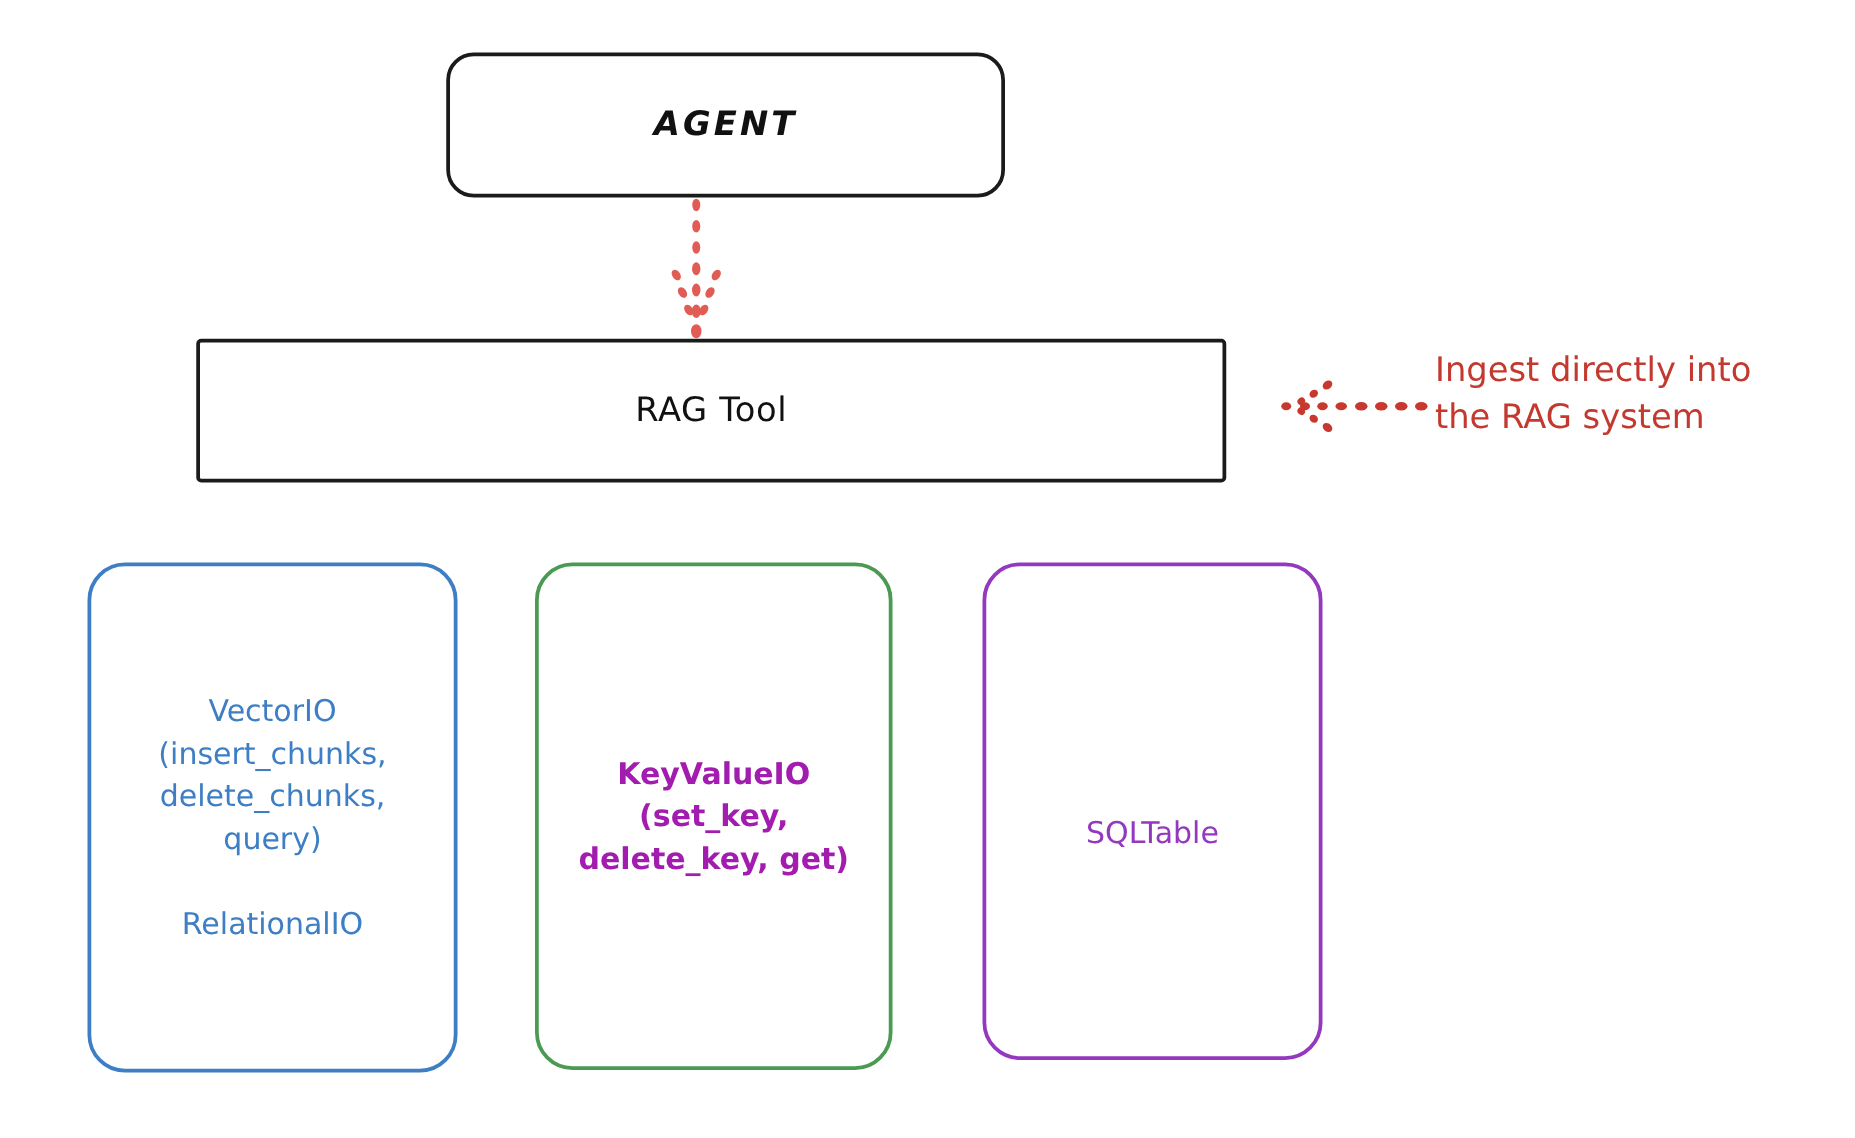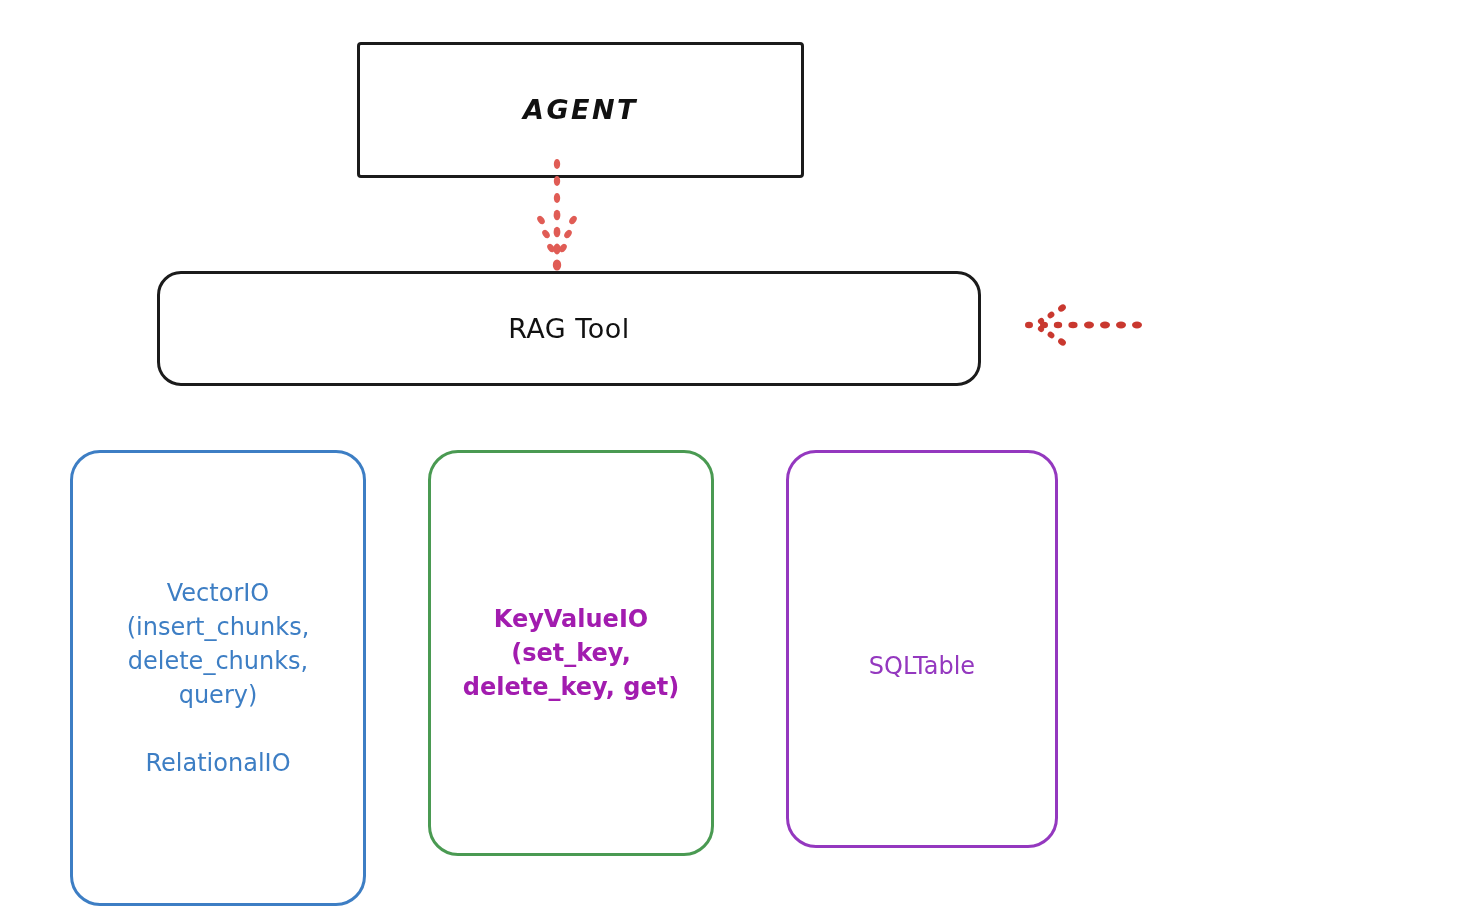--- a/index.html
+++ b/index.html
@@ -30,40 +30,40 @@
     justify-content: center;
     text-align: center;
     line-height: 1.32;
   }
 
   
   .node-agent {
     left: 357px;
     top: 42px;
     width: 447px;
-    height: 136px;
+    height: 116px;
     border: 3.5px solid #1b1b1b;
-    border-radius: 4px;
+    border-radius: 22px;
   }
   .node-agent .label {
     font-family: "DejaVu Sans", sans-serif;
     font-style: italic;
     font-weight: 700;
     font-size: 27px;
     letter-spacing: 2.5px;
     color: #111111;
   }
 
   .node-ragtool {
     left: 157px;
     top: 271px;
     width: 824px;
     height: 115px;
     border: 3.5px solid #1b1b1b;
-    border-radius: 24px;
+    border-radius: 4px;
   }
   .node-ragtool .label {
     font-size: 27px;
     color: #111111;
     letter-spacing: 0.5px;
   }
 
   
   .node-leaf {
     border-width: 3.5px;
@@ -78,21 +78,21 @@
     white-space: pre-line;
   }
   .node-leaf .block.second {
     margin-top: 34px;
   }
 
   .node-vectorio {
     left: 70px;
     top: 450px;
     width: 296px;
-    height: 456px;
+    height: 408px;
     border-color: #3d7ec4;
   }
   .node-vectorio .block { color: #3d7ec4; }
 
   .node-keyvalueio {
     left: 428px;
     top: 450px;
     width: 286px;
     height: 406px;
     border-color: #4a9a52;
@@ -187,20 +187,22 @@
       <ellipse cx="44" cy="13" rx="4.2" ry="3.2" transform="rotate(-38 44 13)"></ellipse>
       <ellipse cx="33" cy="20" rx="3.6" ry="3" transform="rotate(-38 33 20)"></ellipse>
       <ellipse cx="23" cy="26" rx="3.2" ry="2.8" transform="rotate(-38 23 26)"></ellipse>
 
       <ellipse cx="44" cy="47" rx="4.2" ry="3.2" transform="rotate(38 44 47)"></ellipse>
       <ellipse cx="33" cy="40" rx="3.6" ry="3" transform="rotate(38 33 40)"></ellipse>
       <ellipse cx="23" cy="34" rx="3.2" ry="2.8" transform="rotate(38 23 34)"></ellipse>
     </g>
   </svg>
 
+  <div class="annotation">Ingest directly into
+the RAG system</div>
 
   <div class="node node-leaf node-vectorio">
     <span class="block">VectorIO
 (insert_chunks,
 delete_chunks,
 query)</span>
     <span class="block second">RelationalIO</span>
   </div>
 
   <div class="node node-leaf node-keyvalueio">

